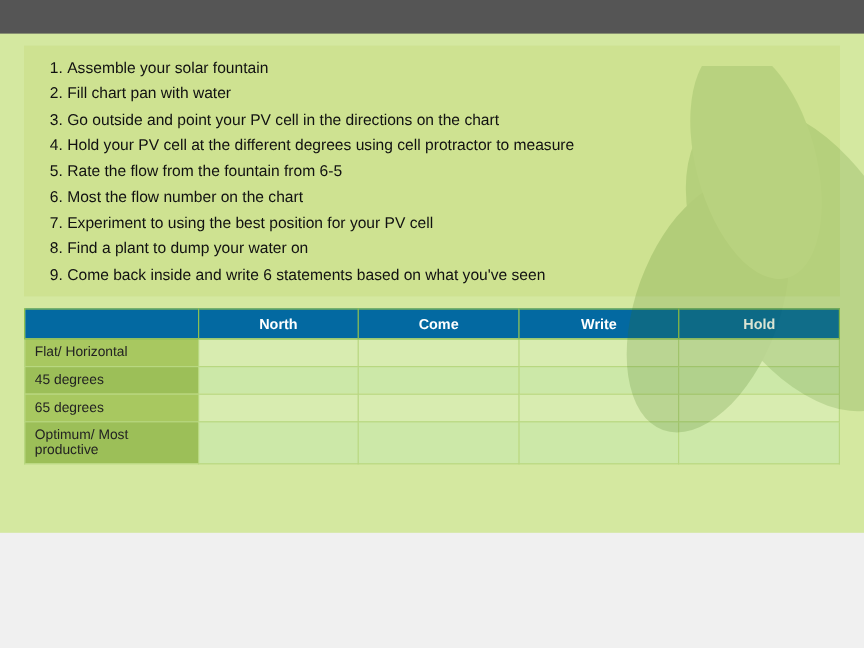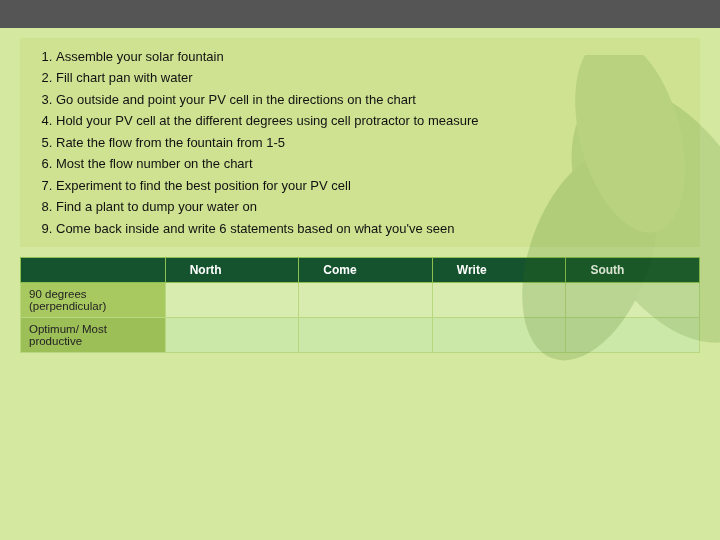--- a/index.html
+++ b/index.html
@@ -11,21 +11,21 @@
     body {
       width: 720px;
       height: 540px;
       font-family: Arial, sans-serif;
       background: #f0f0f0;
       overflow: hidden;
     }
 
     .page-wrapper {
       width: 720px;
-      height: 540px;
+      height: 444px;
       background: #d4e8a0;
       position: relative;
     }
 
     .header {
       background: #555555;
       width: 100%;
       padding: 14px 20px;
       text-align: center;
     }
@@ -62,27 +62,27 @@
     }
 
     
     .data-table {
       width: 100%;
       border-collapse: collapse;
       margin-top: 2px;
     }
 
     .data-table th {
-      background: #14532d;
+      background: #0369a1;
       color: #fff;
       font-size: 12px;
       font-weight: bold;
       padding: 5px 24px;
       border: 1px solid #8cc050;
-      text-align: left;
+      text-align: center;
     }
 
     .data-table td {
       font-size: 11.5px;
       color: #222;
       padding: 5px 8px;
       border: 1px solid #b8d880;
     }
 
     .data-table td.row-header {
@@ -132,43 +132,57 @@
 
   <div class="content-area">
 
     <div class="instructions">
       <ol>
 
       <li>Assemble your solar fountain</li>
           <li>Fill chart pan with water</li>
           <li>Go outside and point your PV cell in the directions on the chart</li>
           <li>Hold your PV cell at the different degrees using cell protractor to measure</li>
-          <li>Rate the flow from the fountain from 1-5</li>
+          <li>Rate the flow from the fountain from 6-5</li>
           <li>Most the flow number on the chart</li>
-          <li>Experiment to find the best position for your PV cell</li>
+          <li>Experiment to using the best position for your PV cell</li>
           <li>Find a plant to dump your water on</li>
           <li>Come back inside and write 6 statements based on what you've seen</li>
         </ol>
     </div>
 
     <table class="data-table">
       <thead>
         <tr>
 
         <th style="width: 130px;"></th>
             <th>North</th>
             <th>Come</th>
             <th>Write</th>
-            <th>South</th>
+            <th>Hold</th>
           </tr>
       </thead>
       <tbody>
 
+      <tr>
+            <td class="row-header">Flat/ Horizontal</td>
+            <td class="data-cell"></td>
+            <td class="data-cell"></td>
+            <td class="data-cell"></td>
+            <td class="data-cell"></td>
+          </tr>
           <tr>
-            <td class="row-header">90 degrees (perpendicular)</td>
+            <td class="row-header">45 degrees</td>
+            <td class="data-cell"></td>
+            <td class="data-cell"></td>
+            <td class="data-cell"></td>
+            <td class="data-cell"></td>
+          </tr>
+          <tr>
+            <td class="row-header">65 degrees</td>
             <td class="data-cell"></td>
             <td class="data-cell"></td>
             <td class="data-cell"></td>
             <td class="data-cell"></td>
           </tr>
           <tr>
             <td class="row-header">Optimum/ Most productive</td>
             <td class="data-cell"></td>
             <td class="data-cell"></td>
             <td class="data-cell"></td>

